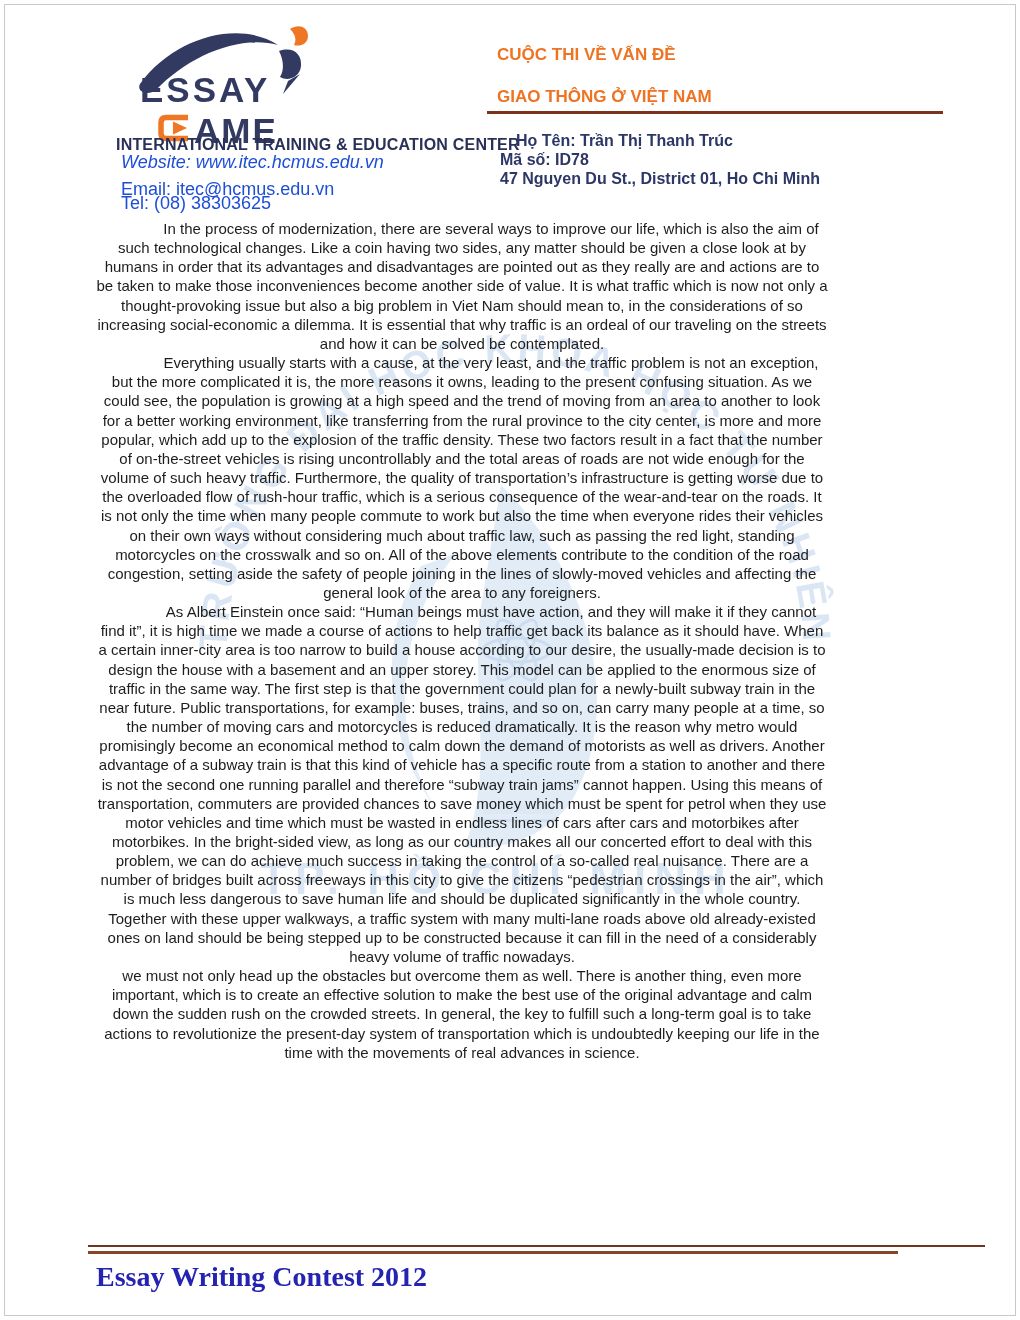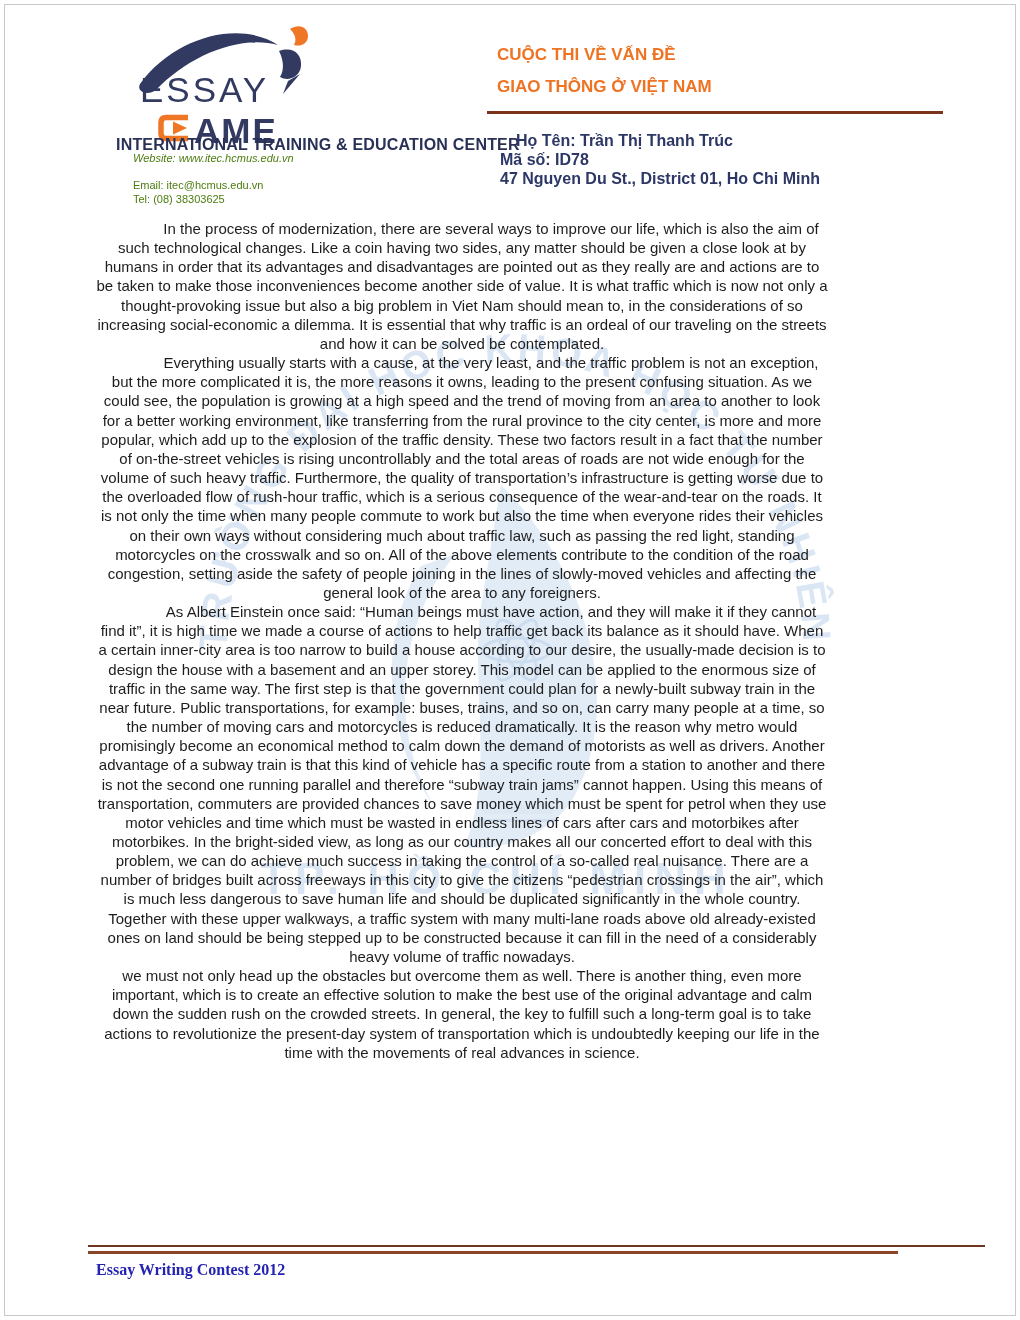--- a/index.html
+++ b/index.html
@@ -5,36 +5,36 @@
   html,body{margin:0;padding:0;background:#ffffff;}
   .page{
     position:relative;width:1020px;height:1320px;background:#ffffff;overflow:hidden;
     font-family:"Liberation Sans","DejaVu Sans",sans-serif;
   }
   .page-edge{position:absolute;inset:4px;border:1px solid #c9c9c9;pointer-events:none;}
 
   
   .logo-swoosh{position:absolute;left:130px;top:24px;width:188px;height:70px;}
   .logo-essay{
-    position:absolute;left:140px;top:72px;font-size:35px;font-weight:normal;
+    position:absolute;left:140px;top:72px;font-size:35px;font-weight:bold;
     letter-spacing:3px;color:#333a62;line-height:1;text-align:center;
   }
   .logo-game{position:absolute;left:156px;top:101px;display:flex;align-items:flex-start;line-height:1;margin-top:12px;}
   .logo-game .g-icon{margin-right:2px;}
   .logo-game .ame{font-size:35px;font-weight:bold;letter-spacing:2px;color:#333a62;}
   .org-name{position:absolute;left:116px;top:136px;font-size:16px;font-weight:bold;color:#2a3157;letter-spacing:.2px;}
-  .contact{position:absolute;left:121px;font-size:11px;color:#4d7c0f;margin-left:12px;}
+  .contact{position:absolute;left:121px;font-size:18px;color:#1d4ed8;}
   .contact.website{top:152px;font-style:italic;}
   .contact.email{top:179px;}
   .contact.tel{top:193px;}
 
   
   .contest-title{position:absolute;left:497px;font-size:17px;font-weight:bold;color:#ee7322;line-height:1;text-align:center;}
   .contest-title.l1{top:46px;}
-  .contest-title.l2{top:78px;}
+  .contest-title.l2{top:88px;}
   .title-rule{position:absolute;left:487px;top:111px;width:456px;height:3px;background:#7c331b;}
   .entrant{position:absolute;left:500px;font-size:16px;font-weight:bold;color:#2c3766;line-height:1;}
   .entrant.name{top:133px;margin-left:16px;}
   .entrant.id{top:152px;}
   .entrant.address{top:171px;}
 
   
   .watermark{position:absolute;left:165px;top:300px;width:700px;height:700px;pointer-events:none;}
 
   
@@ -42,21 +42,21 @@
     position:absolute;left:96px;top:219px;width:732px;
     font-size:15px;line-height:19.15px;color:#1d1d1d;text-align:center;
   }
   .essay p{margin:0;}
   .essay p.indent{text-indent:58px;}
 
   
   .footer-rule1{position:absolute;left:88px;top:1245px;width:897px;height:2px;background:#6e3620;}
   .footer-rule2{position:absolute;left:88px;top:1251px;width:810px;height:3px;background:#8a4529;}
   .footer-text{
-    position:absolute;left:96px;top:1261px;font-size:16px;font-weight:bold;color:#2423b2;
+    position:absolute;left:96px;top:1261px;font-size:28px;font-weight:bold;color:#2423b2;
     font-family:"Liberation Serif","DejaVu Serif",serif;
   }
 </style>
 </head>
 <body>
 
 <div class="page">
   <div class="page-edge"></div>
 
   <svg class="watermark" viewBox="0 0 700 700" aria-hidden="true">

